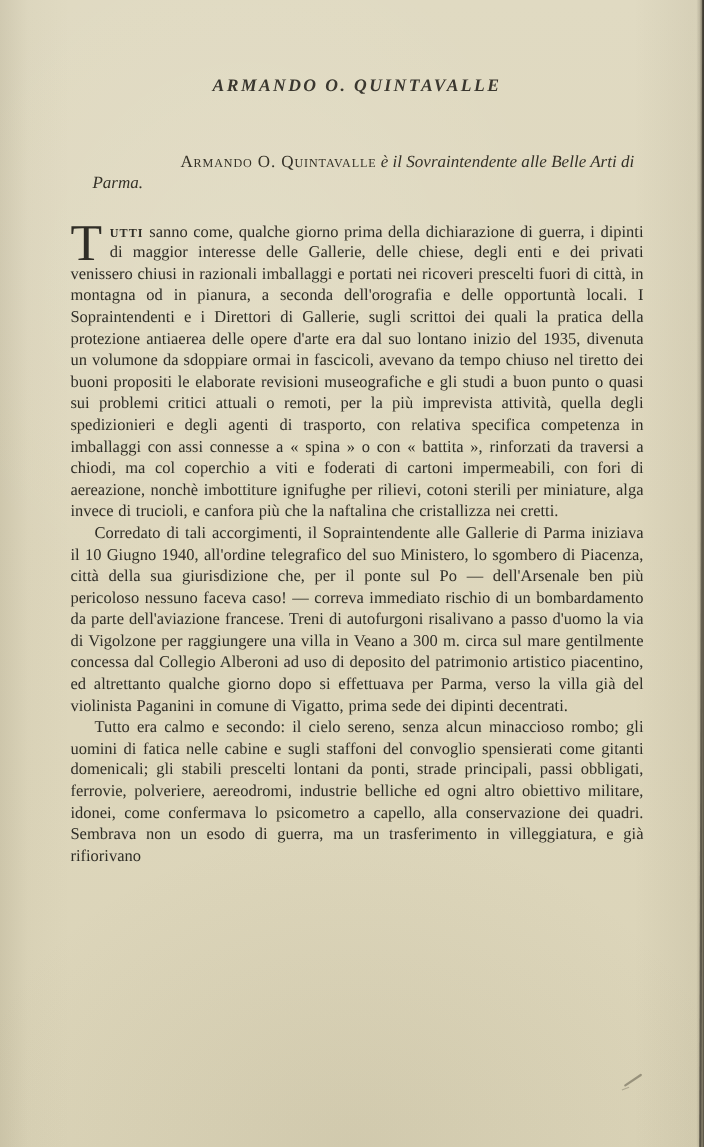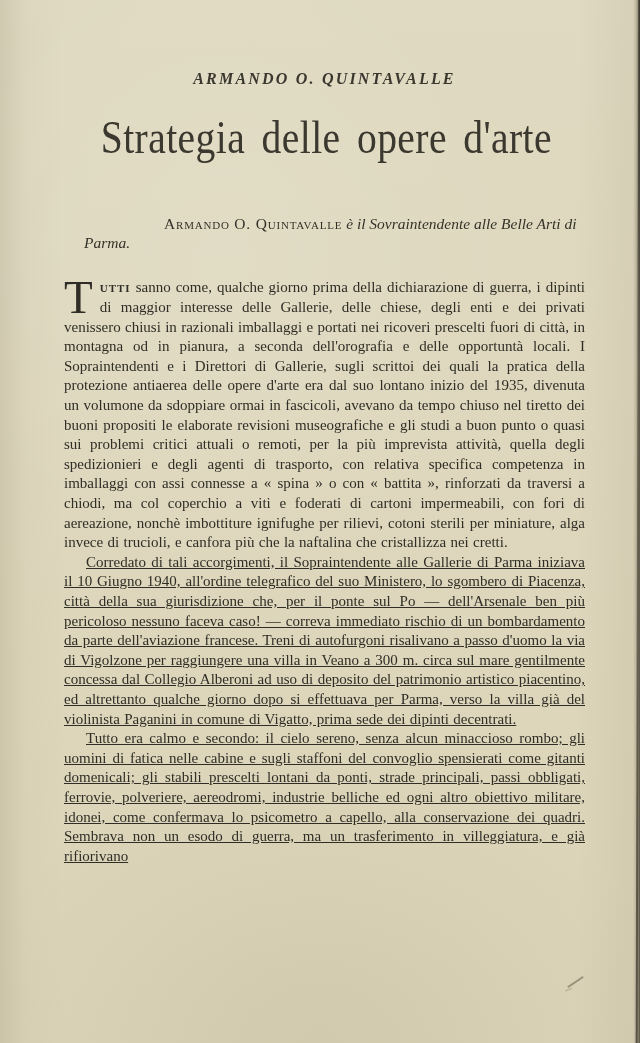--- a/index.html
+++ b/index.html
@@ -110,21 +110,20 @@
     line-height: 19.6px;
     text-align: justify;
     word-spacing: 0.6px;
     color: #2f2d26;
   }
   .body-text p {
     margin: 0;
   }
   .para-indent {
     text-indent: 22px;
-    text-decoration: underline;
   }
   .drop-cap {
     float: left;
     font-size: 47px;
     line-height: 37px;
     padding: 1px 7px 0 0;
     color: #2f2d26;
   }
   .lead-caps {
     font-variant: small-caps;
@@ -134,23 +133,20 @@
 </style>
 </head>
 <body>
 
 <div class="page">
 
   <div class="content">
 
     <h2 class="author-heading">ARMANDO O. QUINTAVALLE</h2>
 
-    <div class="title-wrap">
-      <h1 class="title">Strategia delle opere d'arte</h1>
-    </div>
 
     <p class="byline"><span class="byline-name">Armando O. Quintavalle</span><span> è il Sovraintendente alle Belle Arti di Parma.</span></p>
 
     <div class="body-text">
 
       <p><span class="drop-cap">T</span><span class="lead-caps">utti</span><span> sanno come, qualche giorno prima della dichiarazione di guerra, i dipinti di maggior interesse delle Gallerie, delle chiese, degli enti e dei privati venissero chiusi in razionali imballaggi e portati nei ricoveri prescelti fuori di città, in montagna od in pianura, a seconda dell'orografia e delle opportuntà locali. I Sopraintendenti e i Direttori di Gallerie, sugli scrittoi dei quali la pratica della protezione antiaerea delle opere d'arte era dal suo lontano inizio del 1935, divenuta un volumone da sdoppiare ormai in fascicoli, avevano da tempo chiuso nel tiretto dei buoni propositi le elaborate revisioni museografiche e gli studi a buon punto o quasi sui problemi critici attuali o remoti, per la più imprevista attività, quella degli spedizionieri e degli agenti di trasporto, con relativa specifica competenza in imballaggi con assi connesse a « spina » o con « battita », rinforzati da traversi a chiodi, ma col coperchio a viti e foderati di cartoni impermeabili, con fori di aereazione, nonchè imbottiture ignifughe per rilievi, cotoni sterili per miniature, alga invece di trucioli, e canfora più che la naftalina che cristallizza nei cretti.</span></p>
 
       <p class="para-indent">Corredato di tali accorgimenti, il Sopraintendente alle Gallerie di Parma iniziava il 10 Giugno 1940, all'ordine telegrafico del suo Ministero, lo sgombero di Piacenza, città della sua giurisdizione che, per il ponte sul Po — dell'Arsenale ben più pericoloso nessuno faceva caso! — correva immediato rischio di un bombardamento da parte dell'aviazione francese. Treni di autofurgoni risalivano a passo d'uomo la via di Vigolzone per raggiungere una villa in Veano a 300 m. circa sul mare gentilmente concessa dal Collegio Alberoni ad uso di deposito del patrimonio artistico piacentino, ed altrettanto qualche giorno dopo si effettuava per Parma, verso la villa già del violinista Paganini in comune di Vigatto, prima sede dei dipinti decentrati.</p>
 
       <p class="para-indent">Tutto era calmo e secondo: il cielo sereno, senza alcun minaccioso rombo; gli uomini di fatica nelle cabine e sugli staffoni del convoglio spensierati come gitanti domenicali; gli stabili prescelti lontani da ponti, strade principali, passi obbligati, ferrovie, polveriere, aereodromi, industrie belliche ed ogni altro obiettivo militare, idonei, come confermava lo psicometro a capello, alla conservazione dei quadri. Sembrava non un esodo di guerra, ma un trasferimento in villeggiatura, e già rifiorivano</p>

